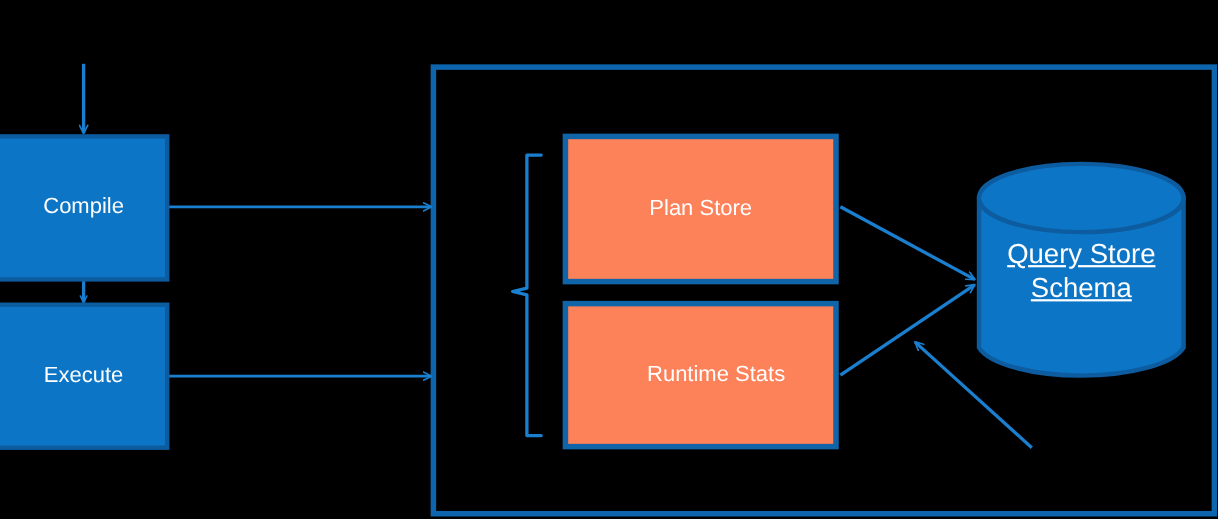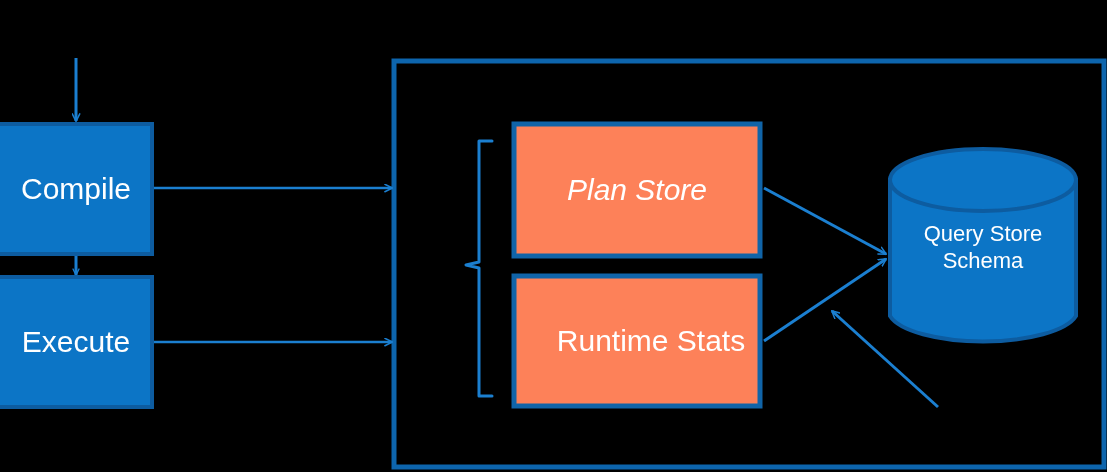--- a/index.html
+++ b/index.html
@@ -22,37 +22,37 @@
     width: 1107px;
     height: 472px;
   }
   .node-label {
     position: absolute;
     display: flex;
     align-items: center;
     justify-content: center;
     color: #ffffff;
     font-family: "Liberation Sans", sans-serif;
-    font-size: 30px;
+    font-size: 20px;
     font-weight: 400;
     line-height: 1.18;
     text-align: center;
     white-space: pre-line;
     pointer-events: none;
   }
   
   #label-compile { left: 0px;   top: 124px; width: 152px; height: 130px; }
   #label-execute { left: 0px;   top: 277px; width: 152px; height: 130px; }
   
-  #label-plan-store    { left: 512px; top: 122px; width: 250px; height: 136px; font-style: italic; }
+  #label-plan-store    { left: 512px; top: 122px; width: 250px; height: 136px; }
   #label-runtime-stats { left: 512px; top: 274px; width: 278px; height: 134px; }
   
   #label-query-store-schema {
     left: 888px; top: 172px; width: 190px; height: 150px;
-    font-size: 22px; line-height: 1.25;
+    font-size: 25px; line-height: 1.25; text-decoration: underline;
   }
 </style>
 </head>
 <body>
 
 <div id="canvas">
 
   <svg class="svg-layer" viewBox="0 0 1107 472" xmlns="http://www.w3.org/2000/svg">
 
     <defs>

